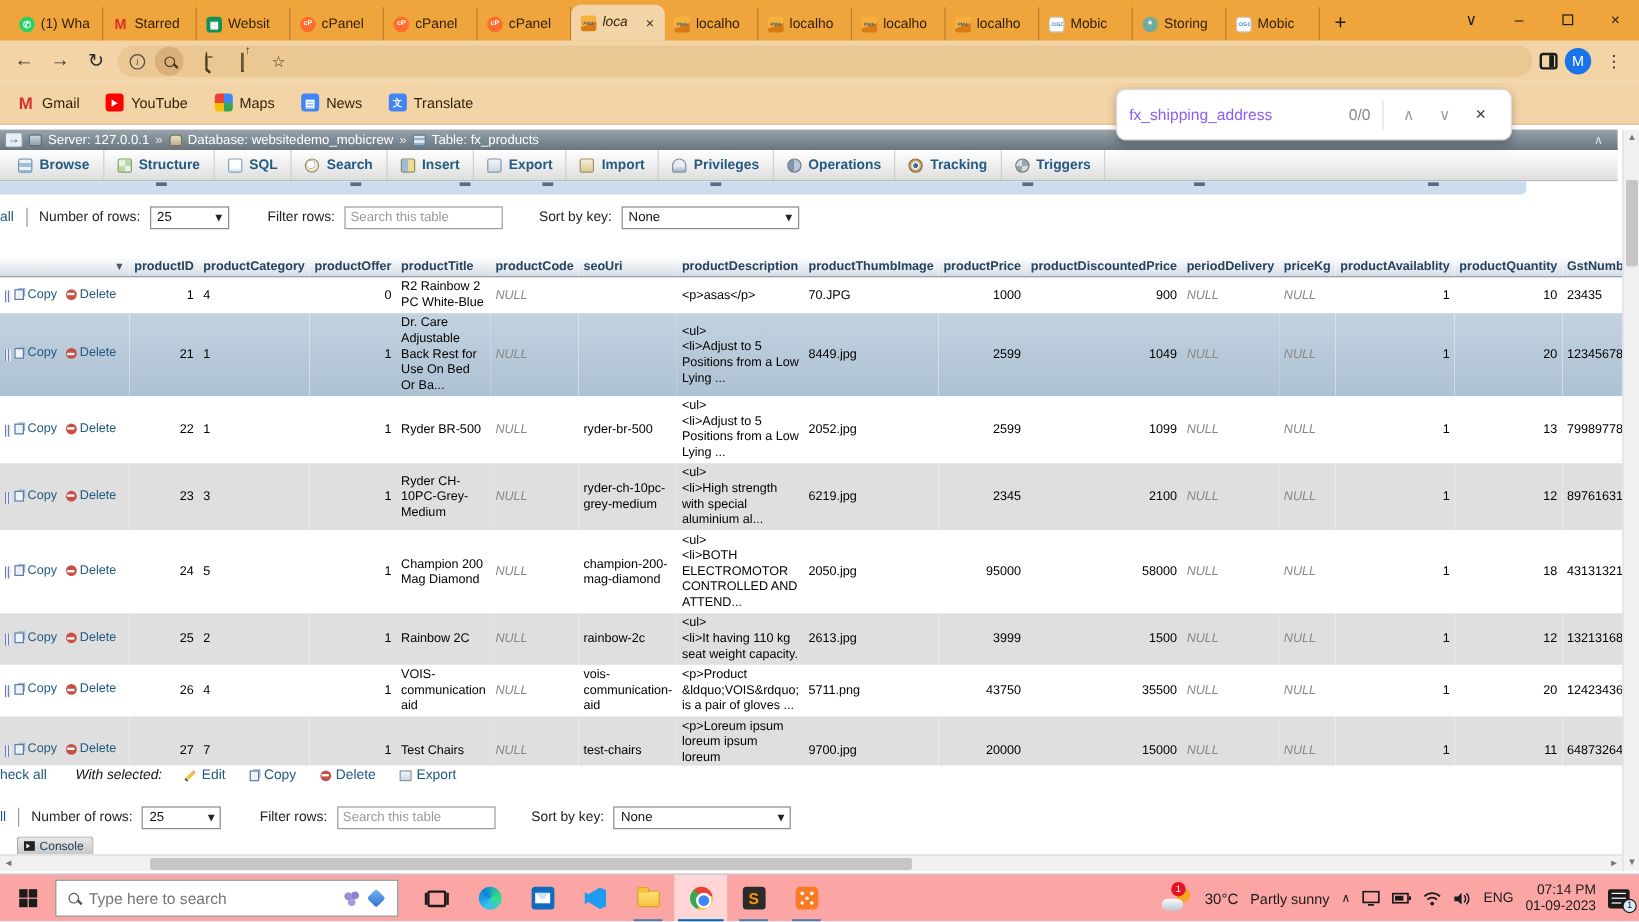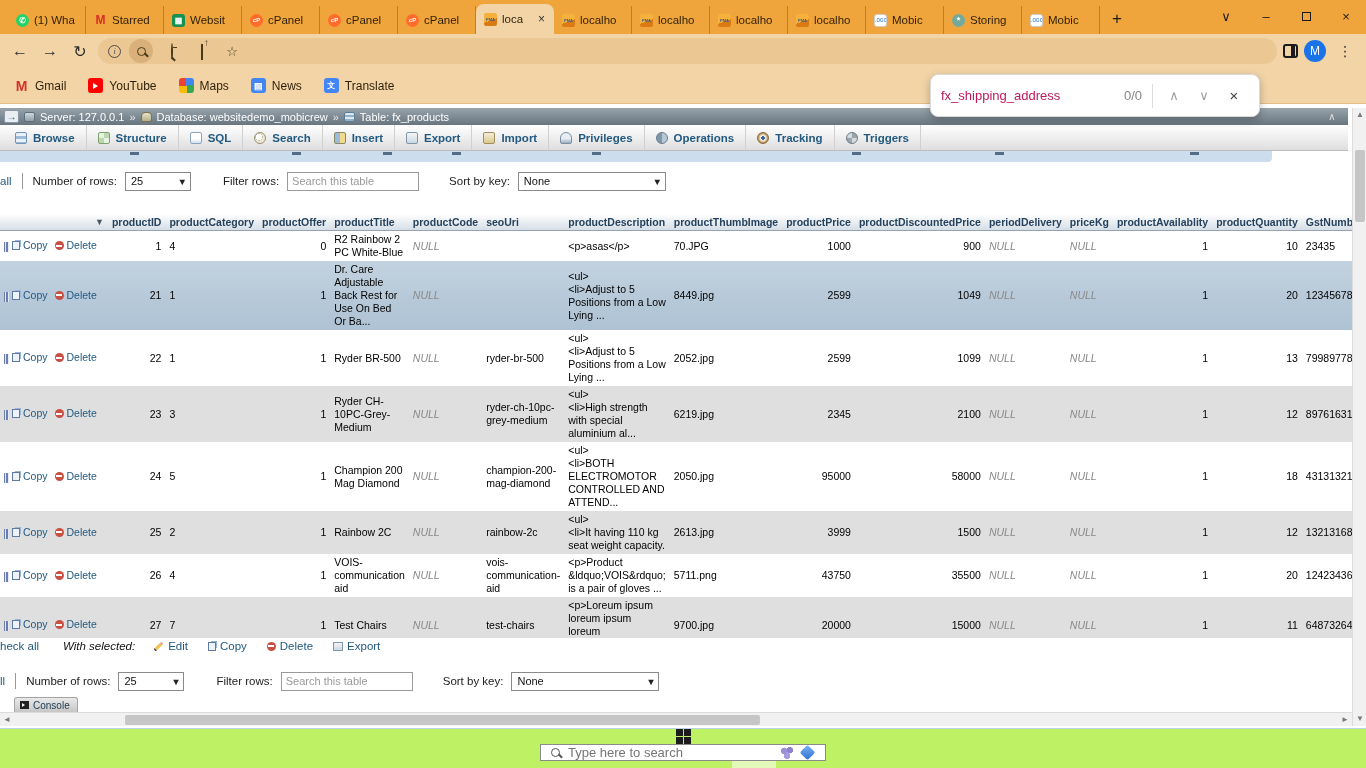--- a/index.html
+++ b/index.html
@@ -5,21 +5,21 @@
   *{box-sizing:border-box;margin:0;padding:0;}
   html,body{width:1366px;height:768px;overflow:hidden;}
   body{font-family:"Liberation Sans", sans-serif;}
   .stage{position:relative;width:1366px;height:768px;background:#fff;overflow:hidden;}
 
   
   .tabbar{position:absolute;left:0;top:0;width:1366px;height:34px;background:#efa53c;display:flex;align-items:flex-end;padding-left:8px;}
   .tab{height:28px;display:flex;align-items:center;gap:5px;padding:0 8px;min-width:78px;max-width:92px;color:#2d1f07;font-size:11.5px;position:relative;cursor:default;}
   .tab:not(.active){border-right:1px solid rgba(90,60,10,.35);}
   .tab .t-label{white-space:nowrap;overflow:hidden;flex:1;}
-  .tab.active{background:#f2d4a7;border-radius:8px 8px 0 0;border-right:none;height:30px;max-width:96px;}
+  .tab.active{background:#f2d4a7;border-radius:8px 8px 0 0;border-right:none;height:30px;max-width:96px;font-style:italic;}
   .tab .t-close{font-size:12px;color:#333;padding:0 1px;}
   .fav{width:13px;height:13px;flex:0 0 13px;border-radius:3px;display:inline-flex;align-items:center;justify-content:center;font-size:7px;font-weight:bold;overflow:hidden;}
   .fav.whatsapp{background:#25d366;border-radius:50%;color:#fff;font-size:8px;}
   .fav.gmail{background:transparent;color:#d93025;font-size:12px;}
   .fav.sheets{background:#169154;color:#fff;font-size:8px;}
   .fav.cpanel{background:#ff6c2c;border-radius:50%;color:#fff;font-size:6px;}
   .fav.pma{background:linear-gradient(160deg,#f6b03c 55%,#d97b12 56%);border-radius:2px;color:#3b5a80;font-size:4px;}
   .fav.logo{background:#fff;border:1px solid #ccc;color:#4a90d9;font-size:4.5px;letter-spacing:.2px;}
   .fav.chatgpt{background:#74aa9c;border-radius:50%;color:#fff;font-size:9px;}
   .win-controls{position:absolute;right:0;top:0;height:34px;display:flex;align-items:center;}
@@ -50,21 +50,21 @@
   .bm{display:flex;align-items:center;gap:6px;font-size:12px;color:#2d1f07;}
   .bm-ic{width:15px;height:15px;border-radius:3px;display:inline-flex;align-items:center;justify-content:center;font-size:9px;font-weight:bold;color:#fff;}
   .bm-ic.gmail{background:transparent;color:#d93025;font-size:14px;}
   .bm-ic.youtube{background:#f00;}.bm-ic.youtube:after{content:"";border-left:5px solid #fff;border-top:3px solid transparent;border-bottom:3px solid transparent;}
   .bm-ic.maps{background:conic-gradient(#4285f4 0 25%,#34a853 0 50%,#fbbc05 0 75%,#ea4335 0);}
   .bm-ic.news{background:#4285f4;}
   .bm-ic.translate{background:#4285f4;font-size:8px;}
 
   
   .findbar{position:absolute;left:930px;top:74px;width:330px;height:43px;background:#fff;border:1px solid #dadada;border-radius:8px;box-shadow:0 3px 8px rgba(0,0,0,.25);display:flex;align-items:center;z-index:60;padding:0 10px;}
-  .find-query{font-size:13px;color:#be185d;flex:1;}
+  .find-query{font-size:13px;color:#8b5cf6;flex:1;}
   .find-count{font-size:13px;color:#80868b;margin-right:10px;}
   .find-sep{width:1px;height:24px;background:#dadce0;margin-right:6px;}
   .find-btn{width:30px;text-align:center;color:#9aa0a6;font-size:13px;}
   .find-close{width:30px;text-align:center;color:#3c4043;font-size:15px;}
 
   
   .crumbbar{position:absolute;left:0;top:108px;width:1348px;height:17px;background:linear-gradient(#98a3ab,#68757f);color:#fff;font-size:11px;display:flex;align-items:center;gap:5px;padding:0 4px;}
   .panel-toggle{width:15px;height:13px;background:#e9eef2;border:1px solid #8a99a5;color:#235a81;font-size:10px;line-height:11px;text-align:center;border-radius:2px;}
   .crumb-ic{display:inline-block;width:11px;height:10px;border-radius:2px;}
   .ic-server{background:linear-gradient(#cfd8de,#8fa0ac);border:1px solid #5d6d79;}
@@ -136,21 +136,21 @@
 
   
   .hscroll{position:absolute;left:0;top:712px;width:1352px;height:14px;background:#f1f1f1;border-top:1px solid #dcdcdc;}
   .hthumb{position:absolute;left:125px;top:2px;width:635px;height:10px;background:#c6c6c6;border-radius:2px;}
   .harrow{position:absolute;top:0;width:14px;height:14px;color:#777;font-size:8px;line-height:14px;text-align:center;}
   .vscroll{position:absolute;right:0;top:108px;width:14px;height:618px;background:#f1f1f1;border-left:1px solid #dcdcdc;}
   .vthumb{position:absolute;left:2px;top:42px;width:10px;height:72px;background:#c6c6c6;border-radius:2px;}
   .varrow{position:absolute;left:0;width:14px;height:14px;color:#777;font-size:8px;line-height:14px;text-align:center;}
 
   
-  .taskbar{position:absolute;left:0;top:728px;width:1366px;height:40px;background:#bef264;border-top:1px solid #b9d2e4;display:flex;align-items:center;flex-direction:column;}
+  .taskbar{position:absolute;left:0;top:728px;width:1366px;height:40px;background:#fca5a5;border-top:1px solid #b9d2e4;display:flex;align-items:center;}
   .start{width:46px;display:flex;justify-content:center;}
   .winlogo{width:15px;height:15px;display:grid;grid-template-columns:7px 7px;grid-gap:1px;}
   .winlogo i{background:#1b1b1b;}
   .tsearch{width:286px;height:31px;background:#fff;border:1px solid #8a8a8a;display:flex;align-items:center;gap:8px;padding:0 10px;}
   .tsearch .mag{border-color:#555;}
   .tsearch .mag:after{background:#555;}
   .tsearch-text{flex:1;font-size:13px;color:#757575;white-space:nowrap;overflow:hidden;}
   .deco-flower{width:14px;height:14px;background:radial-gradient(circle at 30% 35%,#9b8ed6 3px,transparent 3.5px),radial-gradient(circle at 70% 30%,#8f80d0 3px,transparent 3.5px),radial-gradient(circle at 50% 70%,#a79ade 3px,transparent 3.5px);}
   .deco-gem{width:11px;height:11px;background:linear-gradient(135deg,#7ab3f5,#2f6fd0);transform:rotate(45deg);border-radius:2px;margin-right:2px;}
   .tapps{display:flex;align-items:center;margin-left:10px;}

